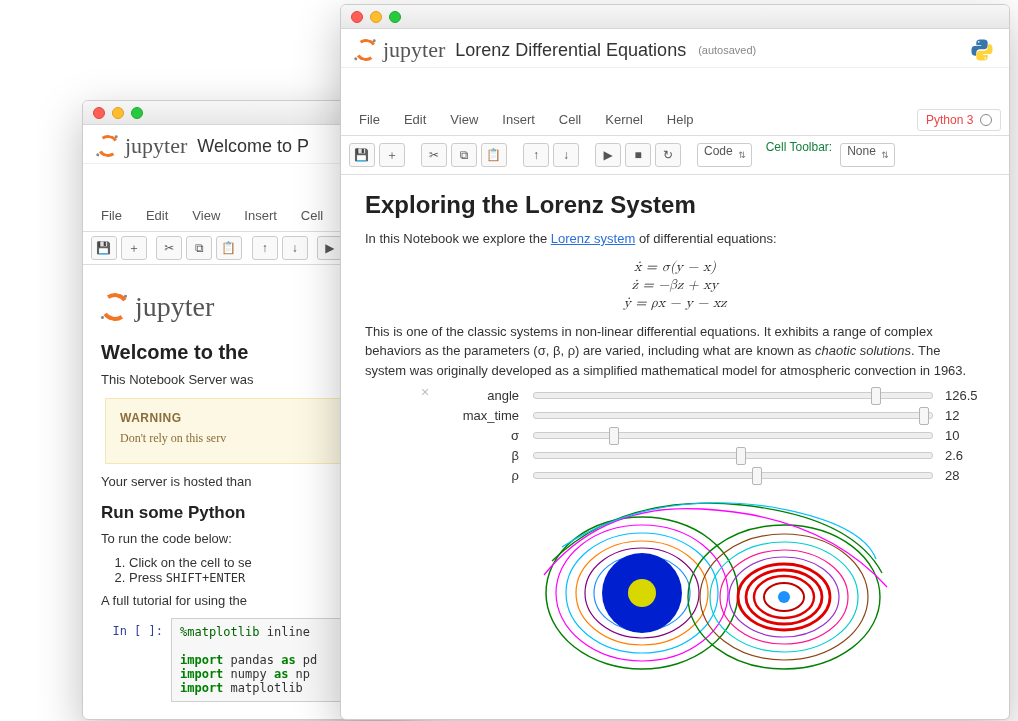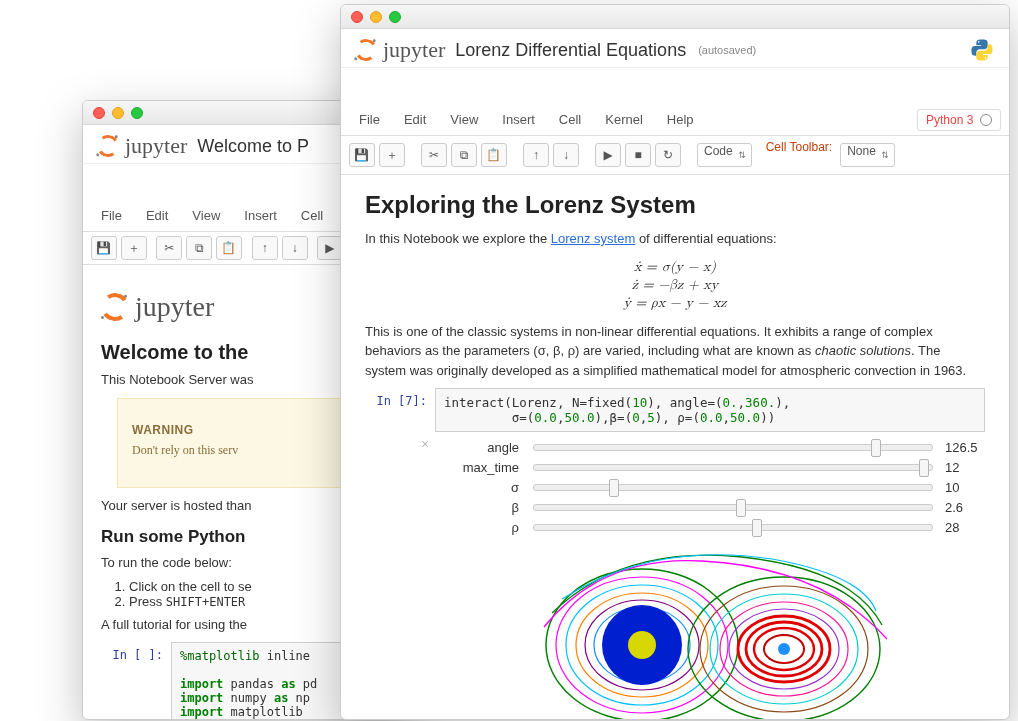--- a/index.html
+++ b/index.html
@@ -83,37 +83,37 @@
     font-size:12px; color:#555; cursor:pointer;
   }
   .tsep { width:8px; }
   .celltype-sel, .celltoolbar-sel {
     height:24px; border:1px solid #ccc; border-radius:3px;
     font-size:12px; padding:0 18px 0 6px; color:#555; background:#fff;
     position:relative;
   }
   .sel-wrap { position:relative; display:inline-block; }
   .sel-caret { position:absolute; right:6px; top:50%; transform:translateY(-50%); font-size:9px; color:#777; }
-  .celltoolbar-label { font-size:12px; color:#c2410c; margin:0 4px 16px 10px; }
+  .celltoolbar-label { font-size:12px; color:#15803d; margin:0 4px 16px 10px; }
 
   .nb-body { padding:10px 24px 20px 24px; overflow:auto; height:calc(100% - 24px - 44px - 30px - 32px); }
   .nb-content { max-width:620px; margin:0 auto; }
   .nb-body h1 { font-size:24px; font-weight:700; margin:6px 0 10px; color:#222; }
   .nb-body h2 { font-size:17px; font-weight:700; margin:12px 0 6px; color:#222; }
   .nb-body h2.big { font-size:20px; }
   .nb-body p { font-size:13px; color:#333; line-height:1.5; margin:4px 0; }
   .nb-body a { color:#2a6fdb; text-decoration:underline; }
   .nb-body ol { margin:6px 0 6px 28px; font-size:13px; color:#333; }
   .equations {
     font-family: "Latin Modern Math", "STIXGeneral", Georgia, serif;
     font-size:14px; text-align:center; margin:10px 0; font-style:italic; color:#222;
   }
   .equations .line { margin:1px 0; }
   .warning-box {
-    background:#fcf8e3; border:1px solid #f5e7b3; padding:24px 14px; margin:8px 16px;
+    background:#fcf8e3; border:1px solid #f5e7b3; padding:12px 14px; margin:8px 4px;
   }
   .warning-box .title { font-size:12px; font-weight:700; color:#8a6d3b; letter-spacing:.5px; }
   .warning-box p { font-size:12px; color:#8a6d3b; margin-top:4px;font-family:Liberation Serif, serif; }
 
   .code-cell { display:flex; margin:8px 0; }
   .prompt {
     font-family:Menlo,Consolas,monospace; font-size:12px;
     color:#303f9f; width:70px; text-align:right; padding:6px 8px 0 0; flex:0 0 70px;
   }
   .code-area {
@@ -294,25 +294,20 @@
     </p>
     <div class="equations">
       <div class="line">ẋ = σ(y − x)</div>
       <div class="line">ż = −βz + xy</div>
       <div class="line">ẏ = ρx − y − xz</div>
     </div>
     <p>
       <span>This is one of the classic systems in non-linear differential equations. It exhibits a range of complex behaviors as the parameters (σ, β, ρ) are varied, including what are known as </span><em>chaotic solutions</em><span>. The system was originally developed as a simplified mathematical model for atmospheric convection in 1963.</span>
     </p>
 
-    <div class="code-cell">
-      <div class="prompt">In [7]:</div>
-      <div class="code-area">interact(Lorenz, N=fixed(<span class="num">10</span>), angle=(<span class="num">0.</span>,<span class="num">360.</span>),
-         σ=(<span class="num">0.0</span>,<span class="num">50.0</span>),β=(<span class="num">0</span>,<span class="num">5</span>), ρ=(<span class="num">0.0</span>,<span class="num">50.0</span>))</div>
-    </div>
 
     <div class="interact-out">
       <span class="close-x">×</span>
       <div id="sliders-mount">
             <div class="slider-row">
               <div class="slider-label">angle</div>
               <div class="slider-track">
                 <div class="slider-thumb" style="left:calc(86% - 5px)"></div>
               </div>
               <div class="slider-val">126.5</div>

